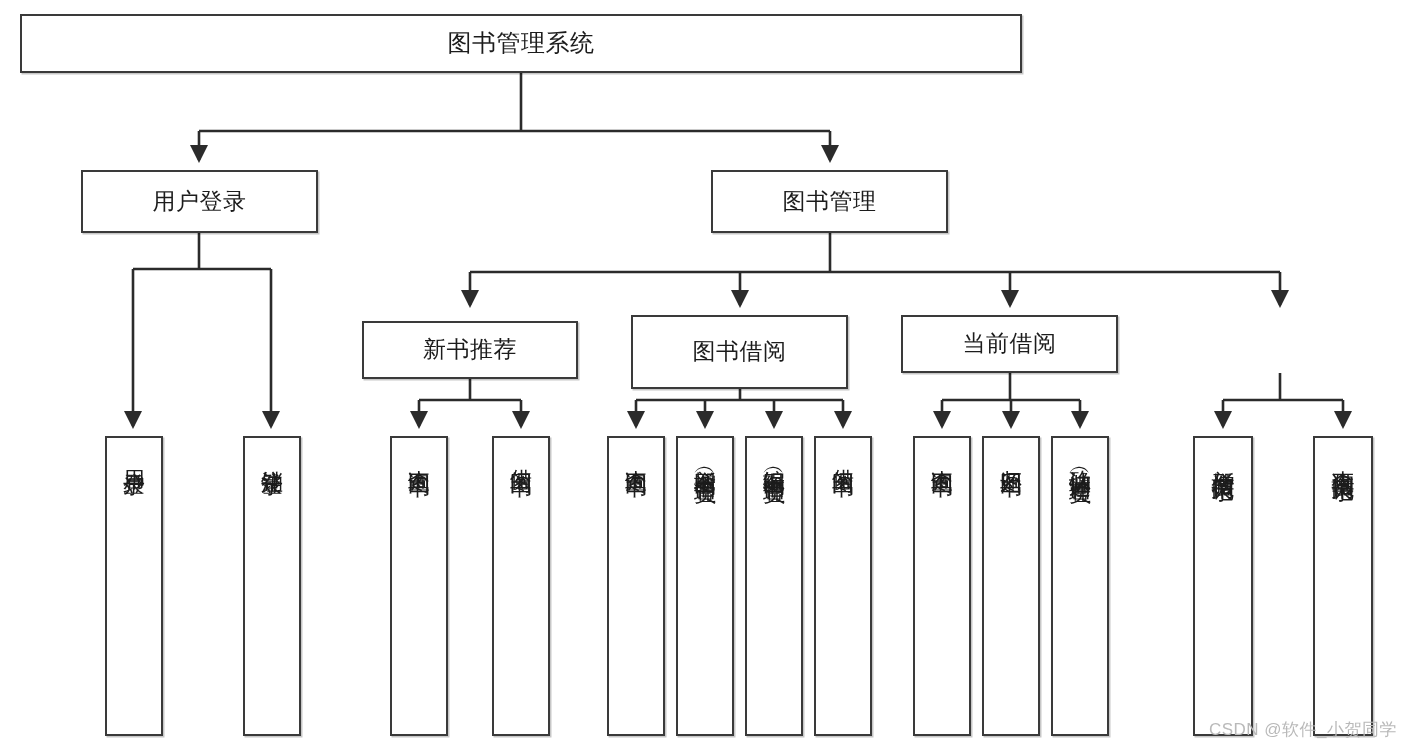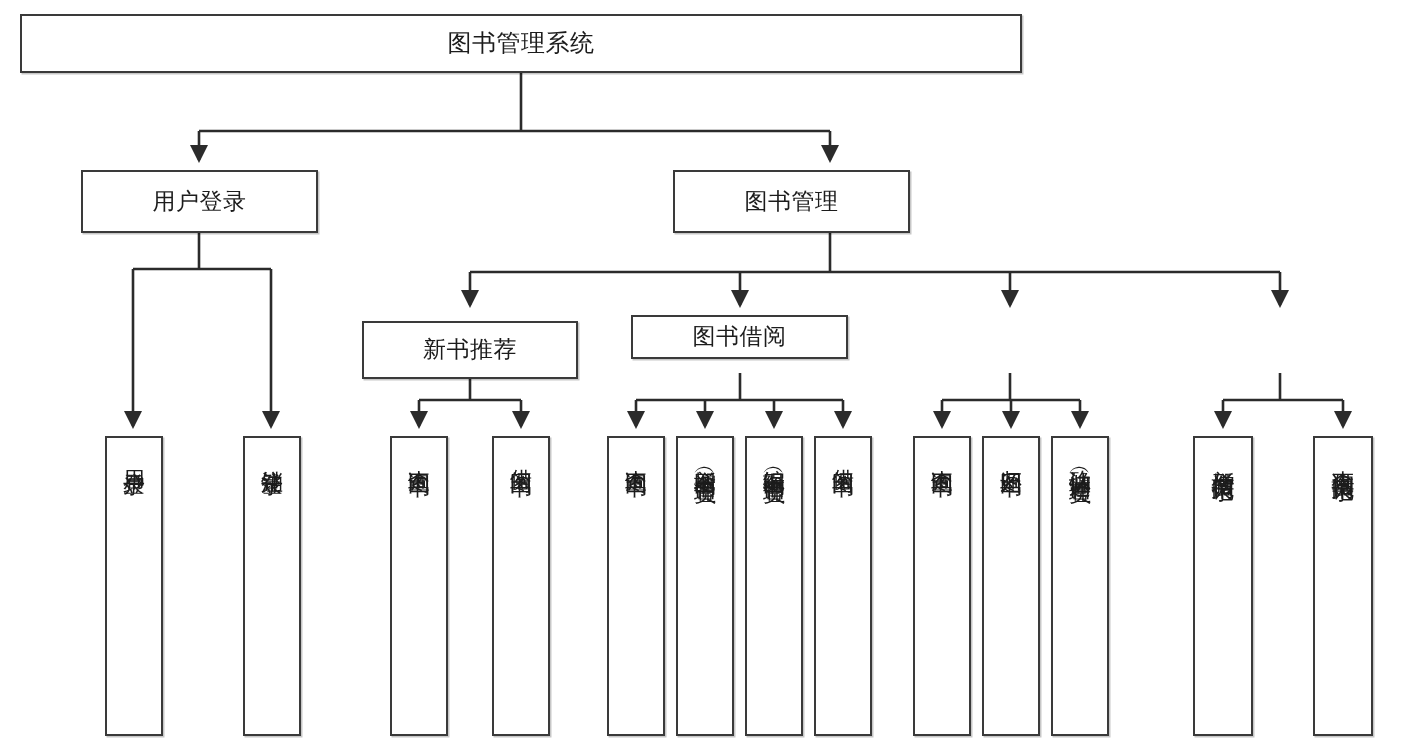--- a/index.html
+++ b/index.html
@@ -135,32 +135,35 @@
   </svg>
 
   <div id="root" class="node h" style="left:20px; top:14px; width:1002px; height:59px;justify-content:center;">
     <span class="node-label">图书管理系统</span>
   </div>
 
   <div class="node h" style="left:81px; top:170px; width:237px; height:63px;">
     <span class="node-label">用户登录</span>
   </div>
 
-  <div class="node h" style="left:673px; top:170px; width:237px; height:63px;">
+  <div class="node h" style="left:711px; top:170px; width:237px; height:63px;">
     <span class="node-label">图书管理</span>
   </div>
 
   <div class="node h" style="left:362px; top:315px; width:216px; height:58px;margin-top:6px;">
     <span class="node-label">新书推荐</span>
   </div>
 
-  <div class="node h" style="left:631px; top:315px; width:217px; height:44px;">
+  <div class="node h" style="left:631px; top:315px; width:217px; height:74px;">
     <span class="node-label">图书借阅</span>
   </div>
 
+  <div class="node h" style="left:901px; top:315px; width:217px; height:58px;">
+    <span class="node-label">当前借阅</span>
+  </div>
 
 
   <div class="node v" style="left:105px; top:436px; width:58px; height:300px;">
     <span class="node-label">用户登录</span>
   </div>
 
   <div class="node v" style="left:243px; top:436px; width:58px; height:300px;">
     <span class="node-label">注销登录</span>
   </div>
 
@@ -201,14 +204,15 @@
   </div>
 
   <div class="node v vwide" style="left:1193px; top:436px; width:60px; height:300px;">
     <span class="node-label">新增借阅记录</span>
   </div>
 
   <div class="node v vwide" style="left:1313px; top:436px; width:60px; height:300px;">
     <span class="node-label">查询借阅记录</span>
   </div>
 
+  <div class="watermark">CSDN @软件_小贺同学</div>
 
 </div>
 
 </body></html>

